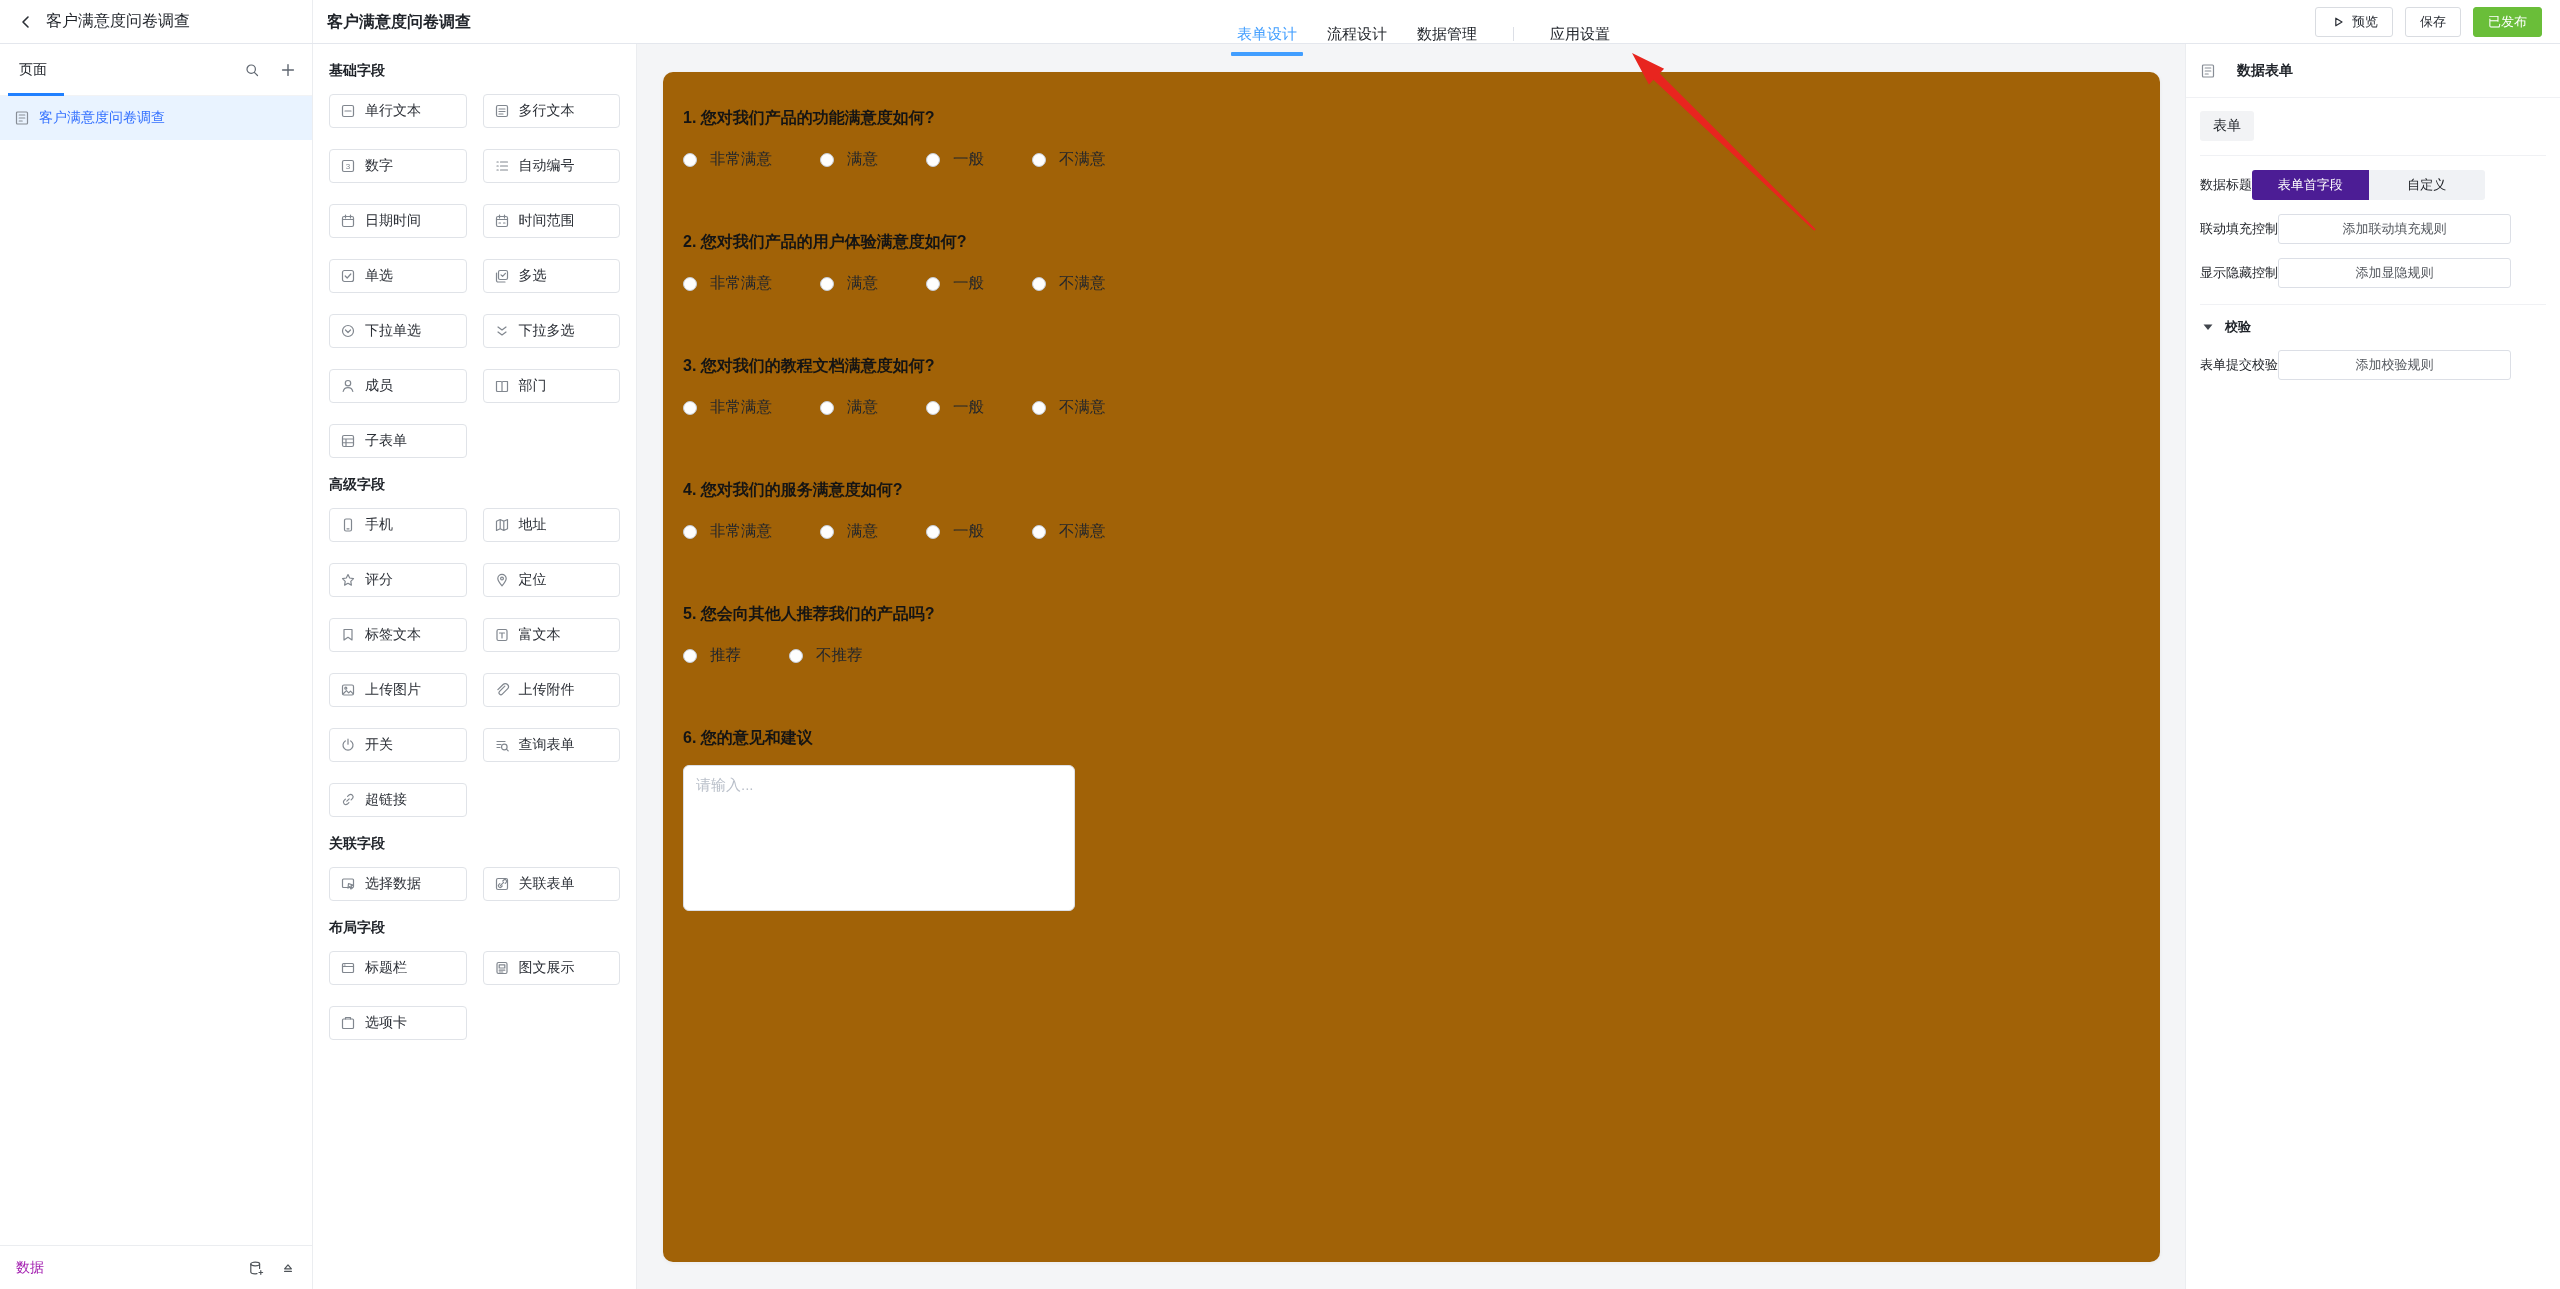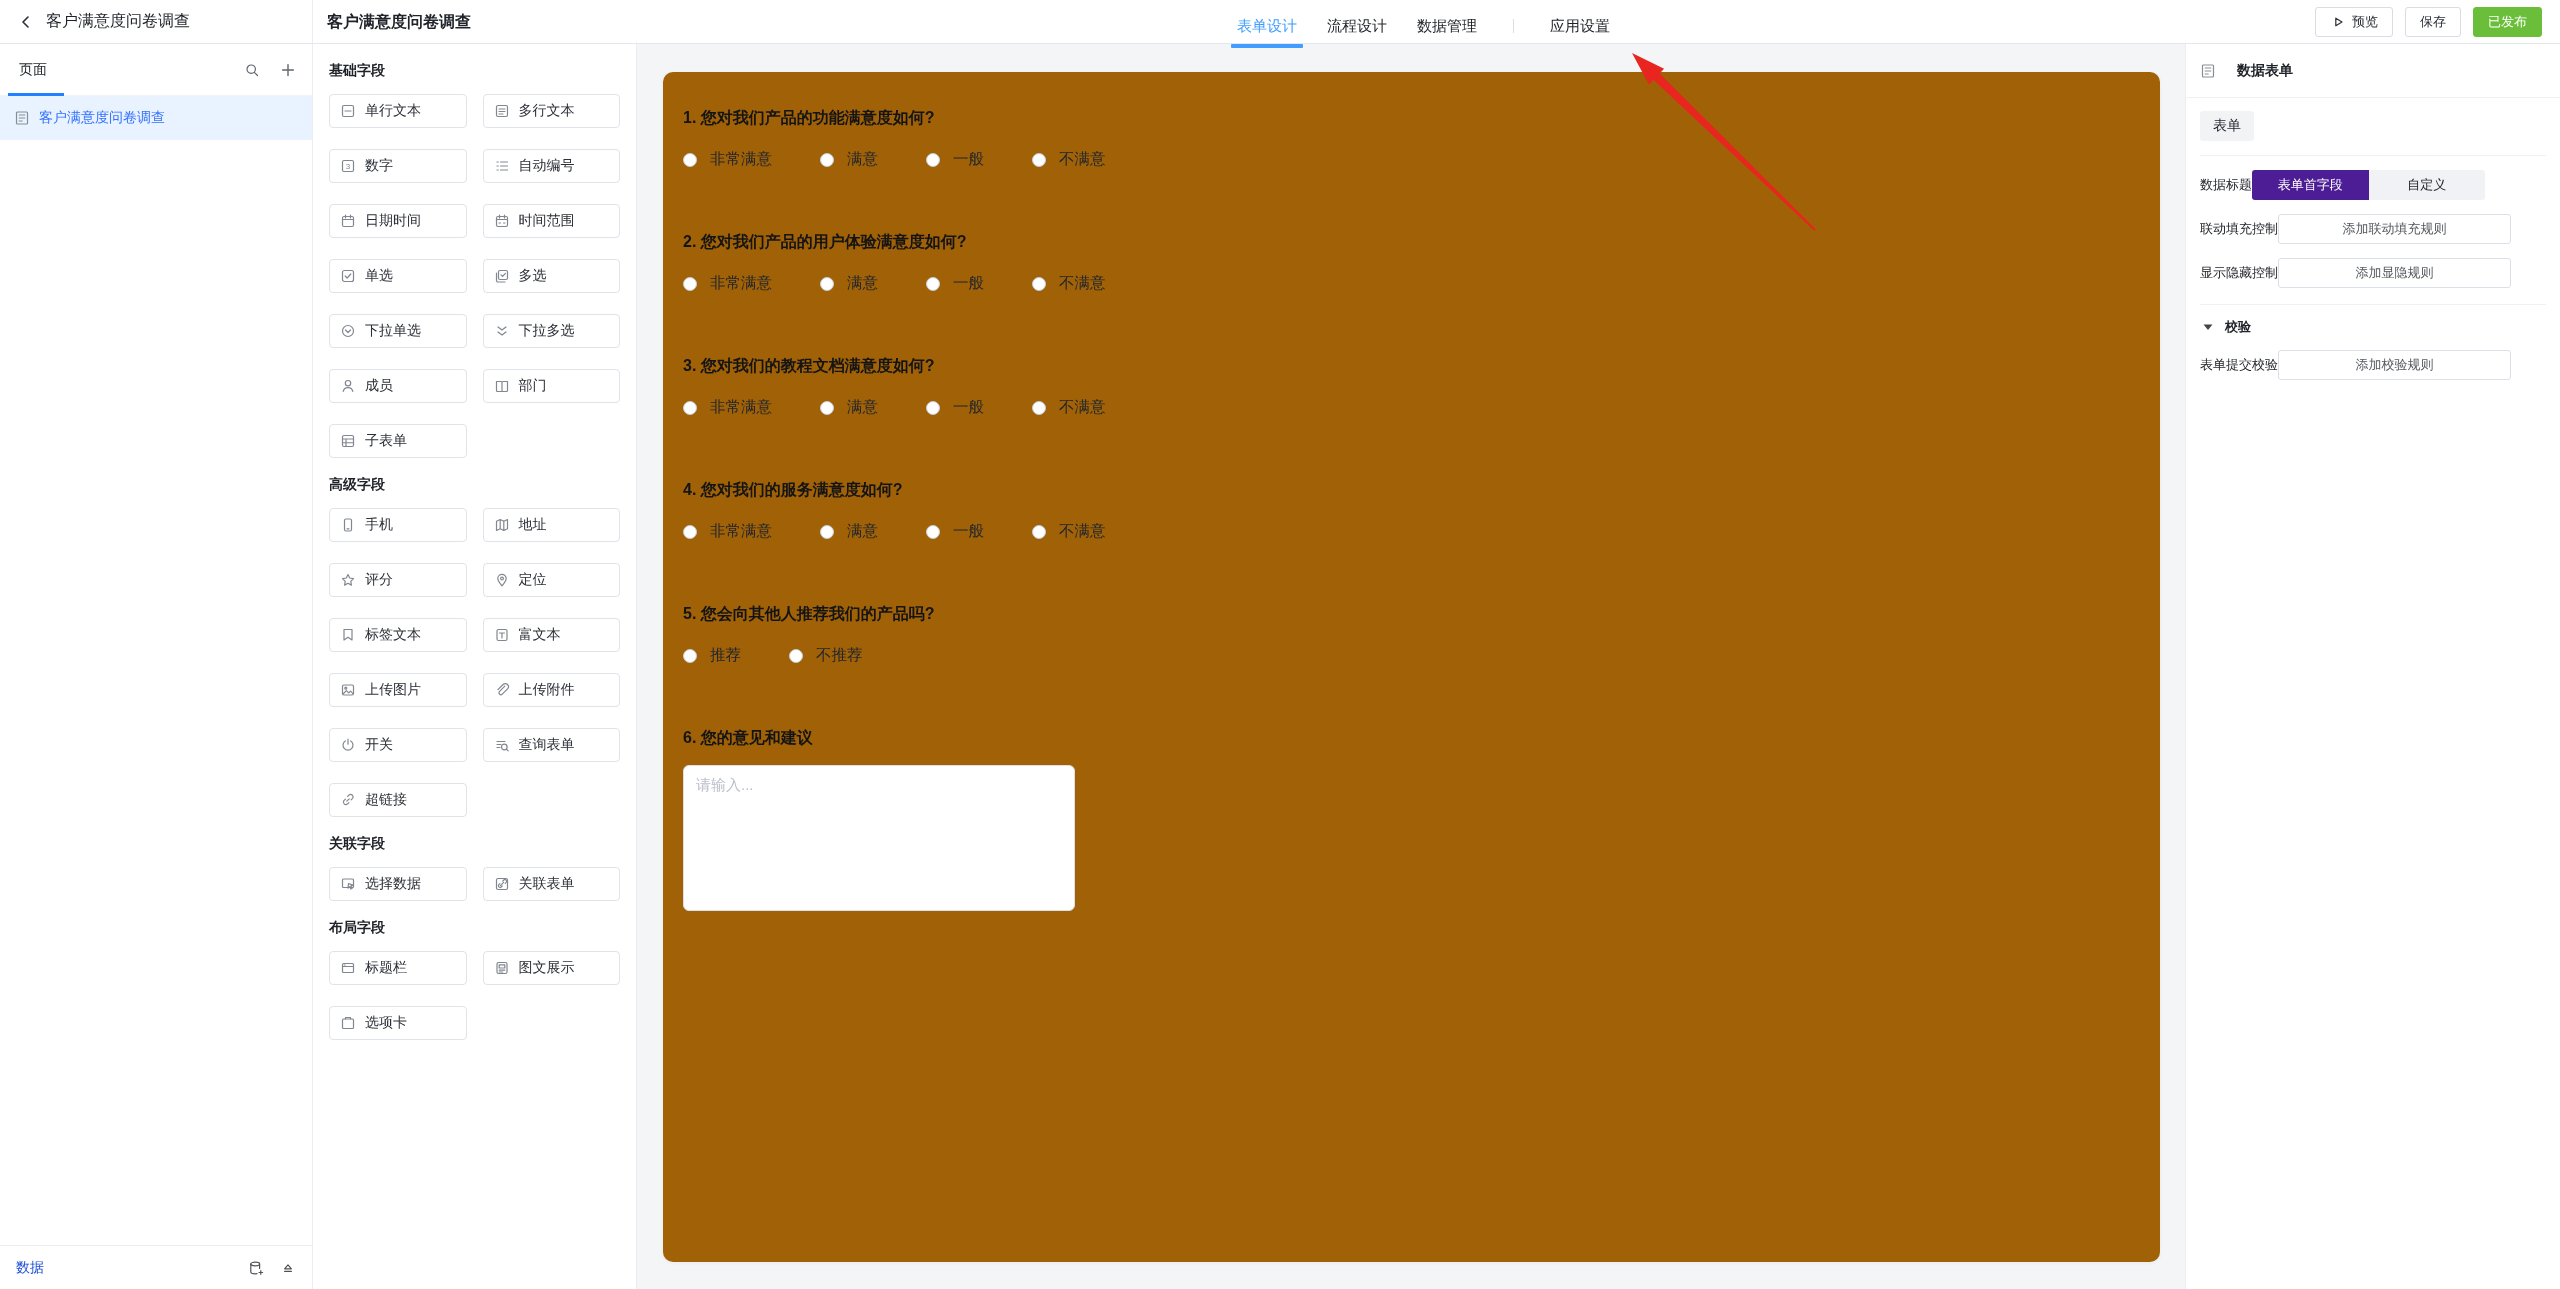--- a/index.html
+++ b/index.html
@@ -9,21 +9,21 @@
 
   
   .topbar { position:absolute; top:0; left:0; right:0; height:44px; background:#fff;
             border-bottom:1px solid #e4e7ed; z-index:5; }
   .topbar-left { position:absolute; left:0; top:0; bottom:0; width:313px; display:flex;
                  align-items:center; padding-left:18px; gap:12px; border-right:1px solid #ebedf0; }
   .back-btn { display:flex; align-items:center; color:#2b2f36; cursor:pointer; }
   .tb-title { font-size:16px; color:#1f2329; }
   .doc-title { position:absolute; left:327px; top:0; height:44px; display:flex; align-items:center;
                font-size:16px; font-weight:bold; color:#1f2329; }
-  .tabs { position:absolute; left:1237px; top:4px; height:44px; display:flex; align-items:center; gap:30px;text-align:right; }
+  .tabs { position:absolute; left:1237px; top:12px; height:44px; display:flex; align-items:center; gap:30px;text-align:right; }
   .tab { position:relative; height:44px; display:flex; align-items:center; font-size:15px;
          color:#1f2329; cursor:pointer; white-space:nowrap; }
   .tab.on { color:#419eff; }
   .tab.on::after { content:""; position:absolute; left:-6px; right:-6px; bottom:0; height:4px;
                    background:#419eff; border-radius:1px; }
   .tab-sep { width:1px; height:14px; background:#dcdfe6; margin:0 6px; }
   .tb-actions { position:absolute; right:18px; top:7px; display:flex; gap:12px; }
   .btn { height:30px; padding:0 14px; border:1px solid #d9dce1; border-radius:3px; background:#fff;
          font-size:13px; color:#2b2f36; display:flex; align-items:center; gap:6px; cursor:pointer;
          font-family:inherit; }
@@ -39,21 +39,21 @@
             font-size:14px; color:#1f2329; cursor:pointer; }
   .sb-tab::after { content:""; position:absolute; left:-8px; right:-14px; bottom:0; height:3px; background:#2080ff; }
   .sb-tools { margin-left:auto; display:flex; align-items:center; gap:20px; color:#5f6670; }
   .sb-tools .ic { cursor:pointer; }
   .page-item { height:44px; display:flex; align-items:center; gap:9px; padding:0 14px;
                background:#e9f3ff; cursor:pointer; }
   .page-item .ic { color:#878d96; }
   .page-item-label { font-size:14px; color:#3370ff; }
   .sb-fill { flex:1; }
   .sb-footer { height:44px; border-top:1px solid #ebedf0; display:flex; align-items:center; padding:0 16px; }
-  .sb-footer-label { font-size:14px; color:#1d4ed8; }
+  .sb-footer-label { font-size:14px; color:#a21caf; }
   .sb-footer-tools { margin-left:auto; display:flex; align-items:center; gap:16px; color:#4e5358; }
   .sb-footer-tools .ic { cursor:pointer; }
 
   
   .palette { width:324px; border-right:1px solid #ebedf0; padding:0 16px; background:#fff; overflow:hidden; }
   .pal-title { font-size:14px; font-weight:bold; color:#1f2329; margin:18px 0 14px; }
   .pal-grid { display:grid; grid-template-columns:1fr 1fr; column-gap:16px; row-gap:21px; margin-bottom:6px; }
   .pal-item { height:34px; border:1px solid #e0e3e8; border-radius:4px; background:#fff;
               display:flex; align-items:center; gap:9px; padding:0 10px; font-size:14px; color:#2b2f36;
               cursor:grab; white-space:nowrap; }

